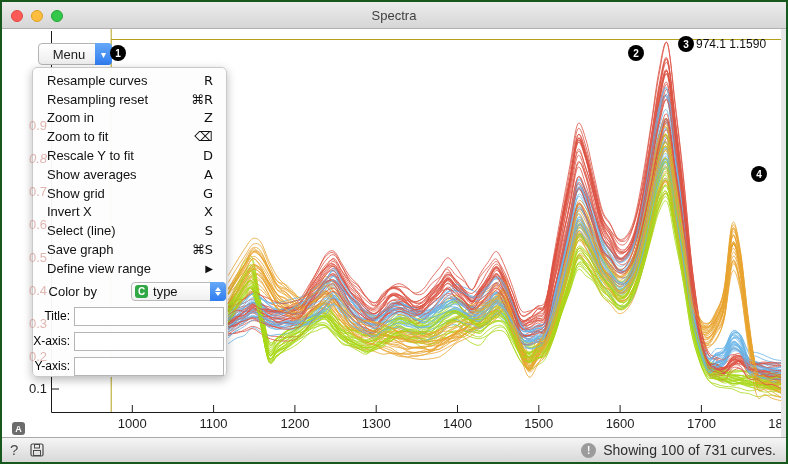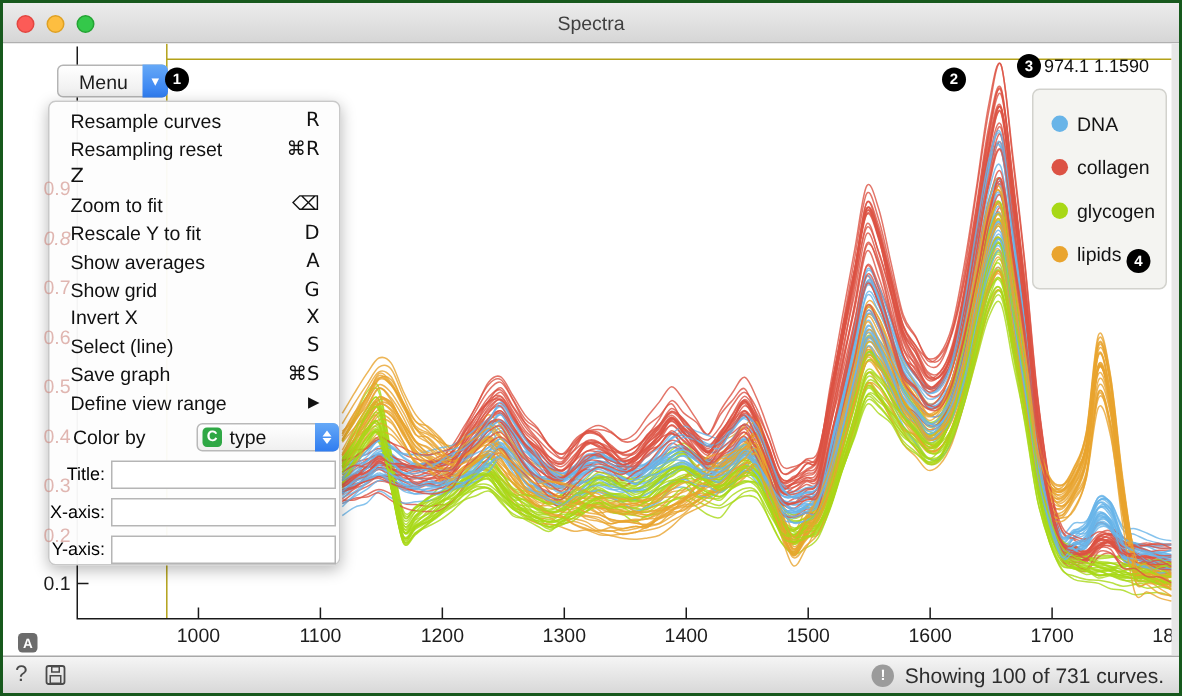--- a/index.html
+++ b/index.html
@@ -227,20 +227,21 @@
       <div id="menu-items">
           <div class="mi">
             <span class="ml">Resample curves</span>
             <span class="ms">R</span>
           </div>
           <div class="mi">
             <span class="ml">Resampling reset</span>
             <span class="ms">⌘R</span>
           </div>
           <div class="mi">
+            <span class="ml">Zoom in</span>
             <span class="ms">Z</span>
           </div>
           <div class="mi">
             <span class="ml">Zoom to fit</span>
             <span class="ms">⌫</span>
           </div>
           <div class="mi">
             <span class="ml">Rescale Y to fit</span>
             <span class="ms">D</span>
           </div>
@@ -298,38 +299,20 @@
         <span style="left: 17px; top: 89px;">0.9</span>
         <span style="left: 17px; top: 122px; font-style: italic;">0.8</span>
         <span style="left: 17px; top: 155px;">0.7</span>
         <span style="left: 17px; top: 188px;">0.6</span>
         <span style="left: 17px; top: 221px;">0.5</span>
         <span style="left: 17px; top: 254px;">0.4</span>
         <span style="left: 17px; top: 287px;">0.3</span>
         <span style="left: 17px; top: 320px;">0.2</span>
       </div>
 
-    <div class="legend" id="legend">
-        <div class="litem">
-          <span class="dot" style="background: rgb(104, 180, 232);"></span>
-          <span>DNA</span>
-        </div>
-        <div class="litem">
-          <span class="dot" style="background: rgb(220, 82, 68);"></span>
-          <span>collagen</span>
-        </div>
-        <div class="litem">
-          <span class="dot" style="background: rgb(168, 216, 22);"></span>
-          <span>glycogen</span>
-        </div>
-        <div class="litem">
-          <span class="dot" style="background: rgb(233, 164, 46);"></span>
-          <span>lipids</span>
-        </div>
-      </div>
 
     <span class="badge" style="left:108px;top:16px;">1</span>
     <span class="badge" style="left:626px;top:16px;">2</span>
     <span class="badge" style="left:676px;top:7px;">3</span>
     <span class="badge" style="left:749px;top:137px;">4</span>
     <div class="readout">974.1 1.1590</div>
 
     <div class="a-icon">A</div>
   </div>
 

